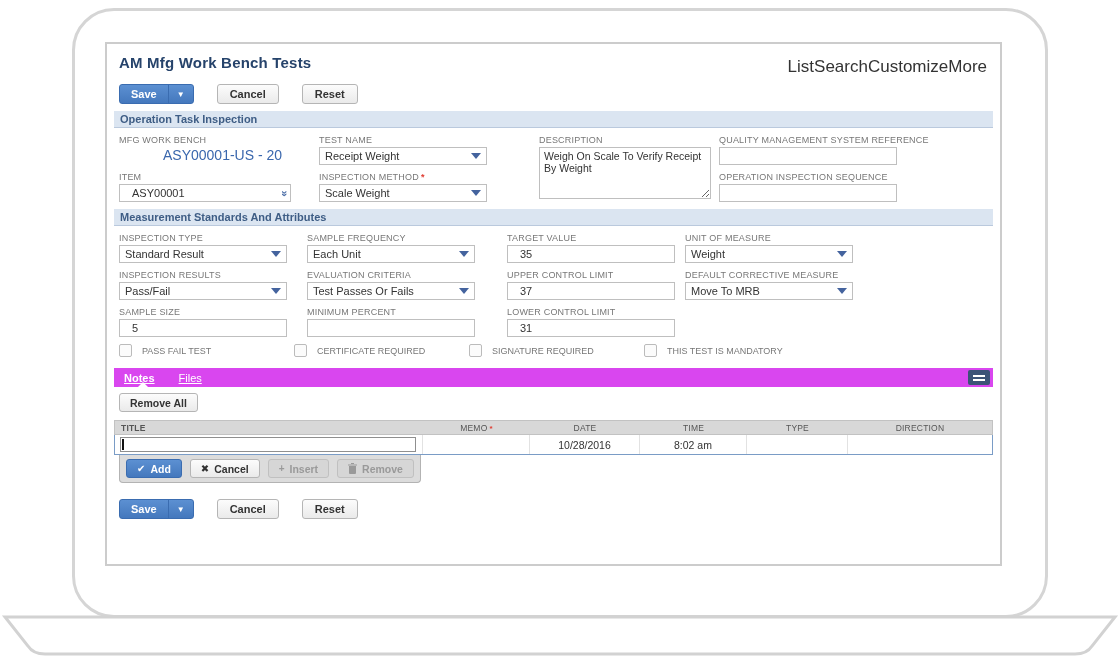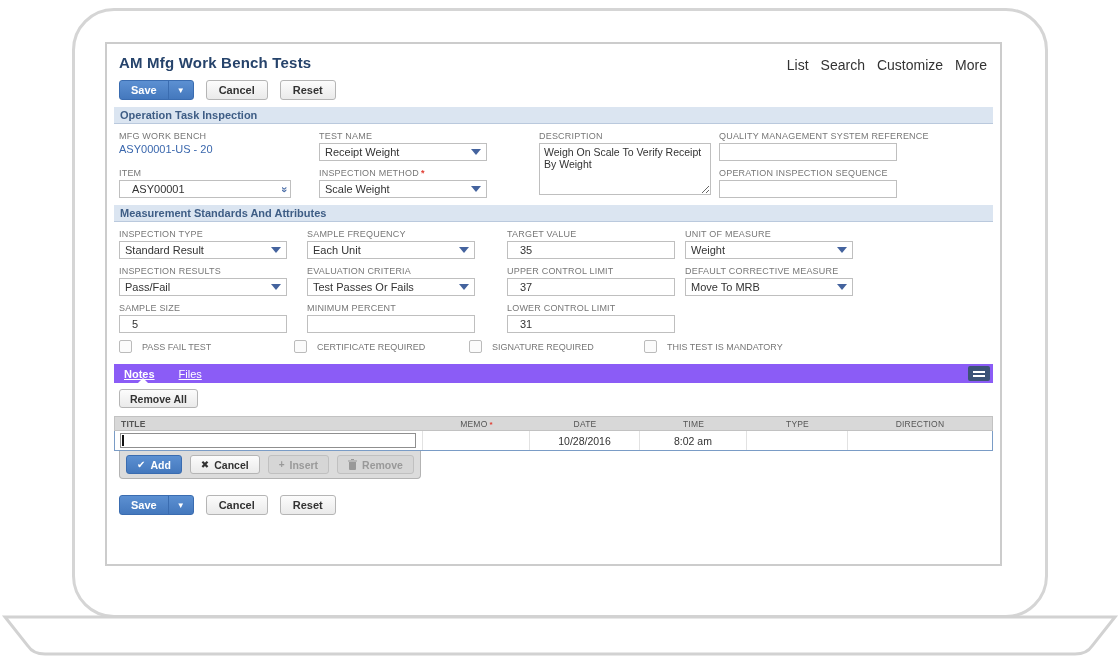--- a/index.html
+++ b/index.html
@@ -12,25 +12,25 @@
   .base-svg { position:absolute; left:0; top:615px; width:1120px; height:45px; }
 
   
   .screen { position:absolute; left:105px; top:42px; width:897px; height:524px;
             background:#fff; border:2px solid #cccccc; font-size:11px; color:#333; overflow:hidden; }
   .form { padding:8px 7px 0 7px; }
 
   
   .title-row { display:flex; justify-content:space-between; align-items:flex-start; padding:2px 4px 0 5px; }
   .page-title { font-size:15px; font-weight:bold; color:#26436b; letter-spacing:.2px; }
-  .nav-links { display:flex; gap:12px; font-size:14px; color:#333; padding-top:3px; padding-right:2px; }
+  .nav-links { display:flex; gap:0; font-size:17px; color:#333; padding-top:3px; padding-right:2px; }
   .nav-links span { cursor:pointer; }
 
   
-  .toolbar { display:flex; gap:12px; margin:7px 0 6px 5px; align-items:center; }
+  .toolbar { display:flex; gap:23px; margin:7px 0 6px 5px; align-items:center; }
   .btn { display:inline-flex; align-items:center; height:20px; padding:0 12px; border-radius:3px;
          font-size:11px; font-weight:bold; cursor:pointer; }
   .btn-gray { background:linear-gradient(#fcfcfc,#eaeaea); border:1px solid #b5b5b5; color:#333; }
   .btn-save { padding:0; overflow:hidden; border:1px solid #3a6cb0; background:linear-gradient(#5c90d2,#4478bd); color:#fff; }
   .btn-save .seg-main { padding:0 11px; display:flex; align-items:center; height:100%; }
   .btn-save .seg-arrow { padding:0 8px; display:flex; align-items:center; height:100%; border-left:1px solid #3a6cb0; font-size:8px; }
 
   
   .sec-hd { background:#dbe5f1; border-bottom:1px solid #bac9dd; color:#3e5d85; font-weight:bold;
             font-size:11px; padding:2px 6px; margin-top:7px; }
@@ -53,21 +53,21 @@
   textarea.desc { width:172px; height:52px; border:1px solid #bfbfbf; font-size:10.5px; color:#333;
                   padding:2px 4px; resize:both; font-family:"Liberation Sans","DejaVu Sans",sans-serif; }
 
   
   .chk-row { display:grid; grid-template-columns:175px 175px 175px auto; padding:7px 0 6px 5px; }
   .chk-item { display:flex; align-items:center; gap:10px; }
   .chk-box { width:13px; height:13px; border:1px solid #bbb; background:#fbfbfb; border-radius:2px; }
   .chk-label { font-size:9px; color:#777; }
 
   
-  .tabbar { margin-top:5px; background:#8b5cf6; height:19px; display:flex; align-items:center;
+  .tabbar { margin-top:5px; background:#d946ef; height:19px; display:flex; align-items:center;
             padding:0 3px 0 10px; position:relative; }
   .tab { color:#fff; font-size:11px; text-decoration:underline; padding:0 10px 0 0; margin-right:14px;
          cursor:pointer; position:relative; height:100%; display:flex; align-items:center; }
   .tab.active { font-weight:bold; }
   .tab.active::after { content:""; position:absolute; left:14px; bottom:0; width:0; height:0;
          border-left:5px solid transparent; border-right:5px solid transparent; border-bottom:5px solid #fff; }
   .tab-spacer { flex:1; }
   .view-toggle { width:22px; height:15px; background:#3c5377; border-radius:2px; display:flex;
                  flex-direction:column; justify-content:center; gap:2px; align-items:center; cursor:pointer; }
   .view-toggle i { display:block; width:12px; height:2px; background:#fff; }
@@ -132,21 +132,21 @@
         </div>
         <div class="btn btn-gray">Cancel</div>
         <div class="btn btn-gray">Reset</div>
       </div>
 
       
       <div class="sec-hd">Operation Task Inspection</div>
       <div class="grid-op">
         <div>
           <div class="flabel">MFG WORK BENCH</div>
-          <a style="color:#3a67ad; text-decoration:none; font-size:11px;">ASY00001-US - 20</a>
+          <a style="color:#3a67ad; text-decoration:none; font-size:14px;margin-left:44px;">ASY00001-US - 20</a>
         </div>
         <div>
           <div class="flabel">TEST NAME</div>
           <div class="sel">
             <span>Receipt Weight</span>
             <span class="tri"></span>
           </div>
         </div>
         <div style="grid-row:span 2;">
           <div class="flabel">DESCRIPTION</div>

